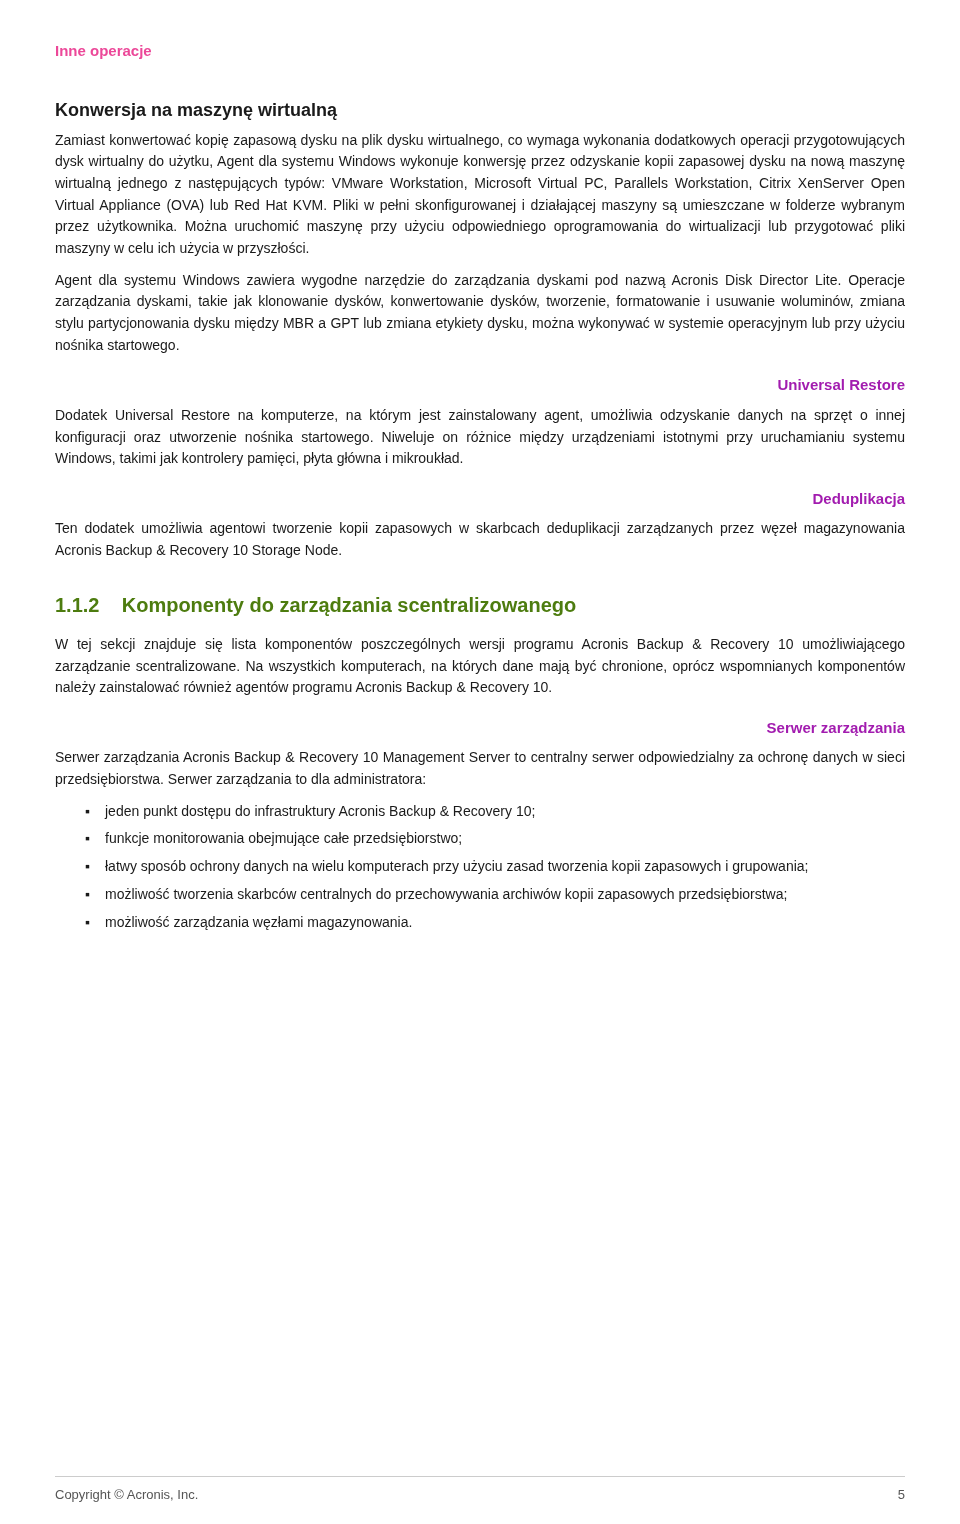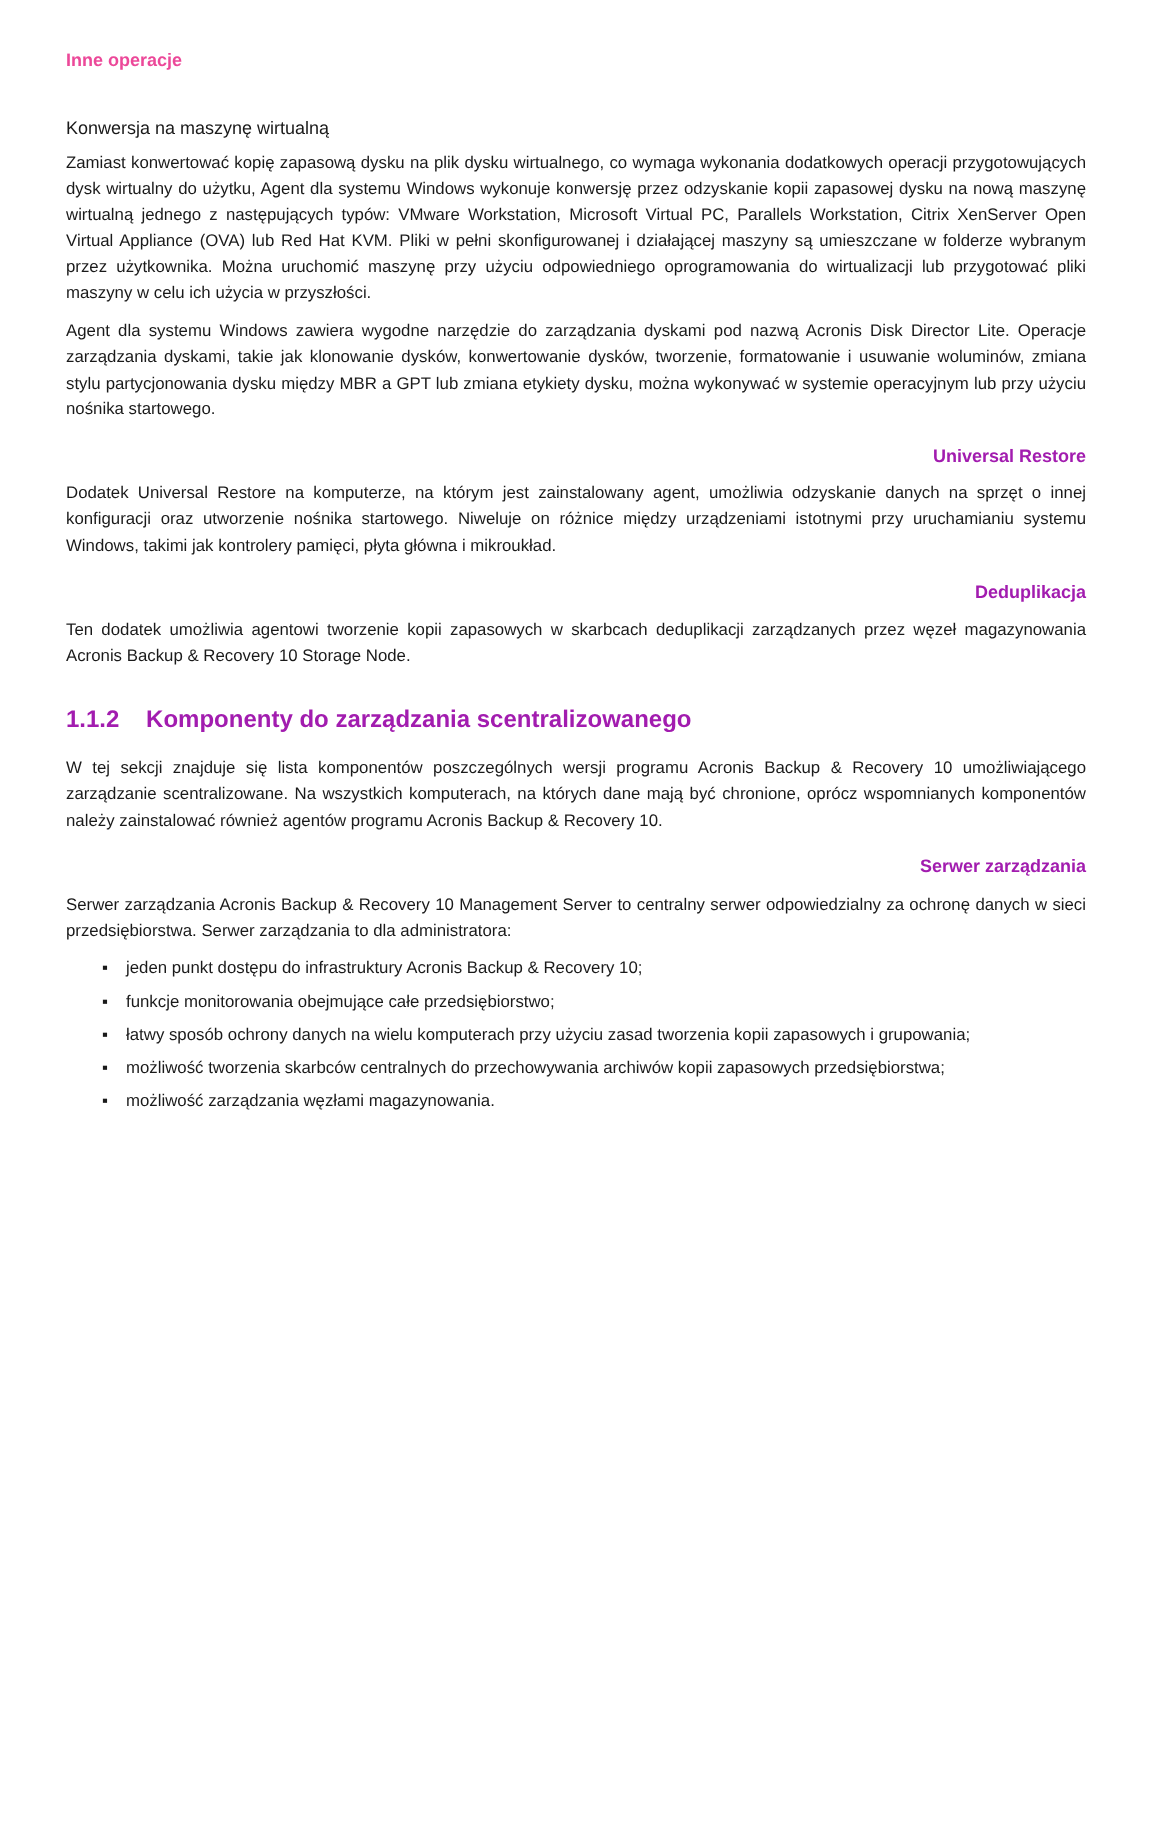--- a/index.html
+++ b/index.html
@@ -28,33 +28,33 @@
       font-size: 15px;
       font-weight: bold;
       color: #a21caf;
       margin-bottom: 8px;
       margin-top: 18px;
       text-align: right;
     }
     .section-112 {
       font-size: 20px;
       font-weight: bold;
-      color: #a21caf;
+      color: #4d7c0f;
       margin-top: 28px;
       margin-bottom: 14px;
     }
     p {
       text-align: justify;
       margin-bottom: 10px;
       font-size: 14px;
       line-height: 1.55;
     }
     .block-title {
-      font-size: 15px;
-      font-weight: normal;
+      font-size: 18px;
+      font-weight: bold;
       margin-bottom: 6px;
       margin-top: 34px;
     }
     ul.square-list {
       list-style: none;
       padding-left: 30px;
       margin-bottom: 10px;
     }
     ul.square-list li {
       position: relative;
@@ -121,14 +121,20 @@
   <p>Serwer zarządzania Acronis Backup &amp; Recovery 10 Management Server to centralny serwer odpowiedzialny za ochronę danych w sieci przedsiębiorstwa. Serwer zarządzania to dla administratora:</p>
 
   <ul class="square-list">
     <li>jeden punkt dostępu do infrastruktury Acronis Backup &amp; Recovery 10;</li>
     <li>funkcje monitorowania obejmujące całe przedsiębiorstwo;</li>
     <li>łatwy sposób ochrony danych na wielu komputerach przy użyciu zasad tworzenia kopii zapasowych i grupowania;</li>
     <li>możliwość tworzenia skarbców centralnych do przechowywania archiwów kopii zapasowych przedsiębiorstwa;</li>
     <li>możliwość zarządzania węzłami magazynowania.</li>
   </ul>
 
+  <div class="footer">
+    <div class="footer-copyright">
+      <span>Copyright © Acronis, Inc.</span>
+    </div>
+    <span>5</span>
+  </div>
 
 </div>
 
 </body></html>

